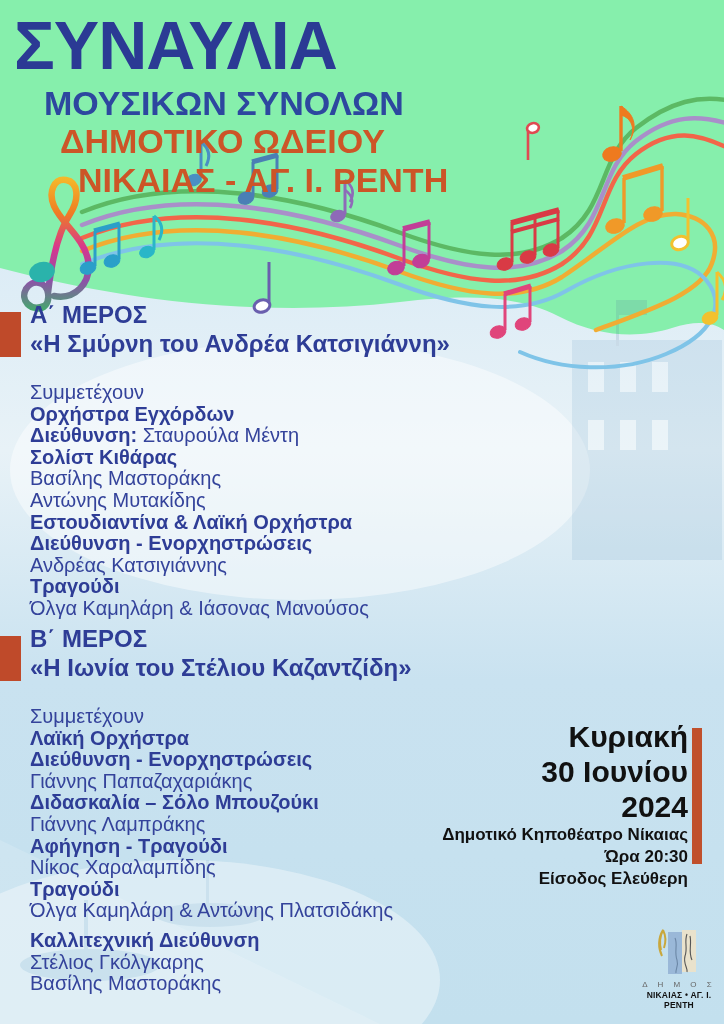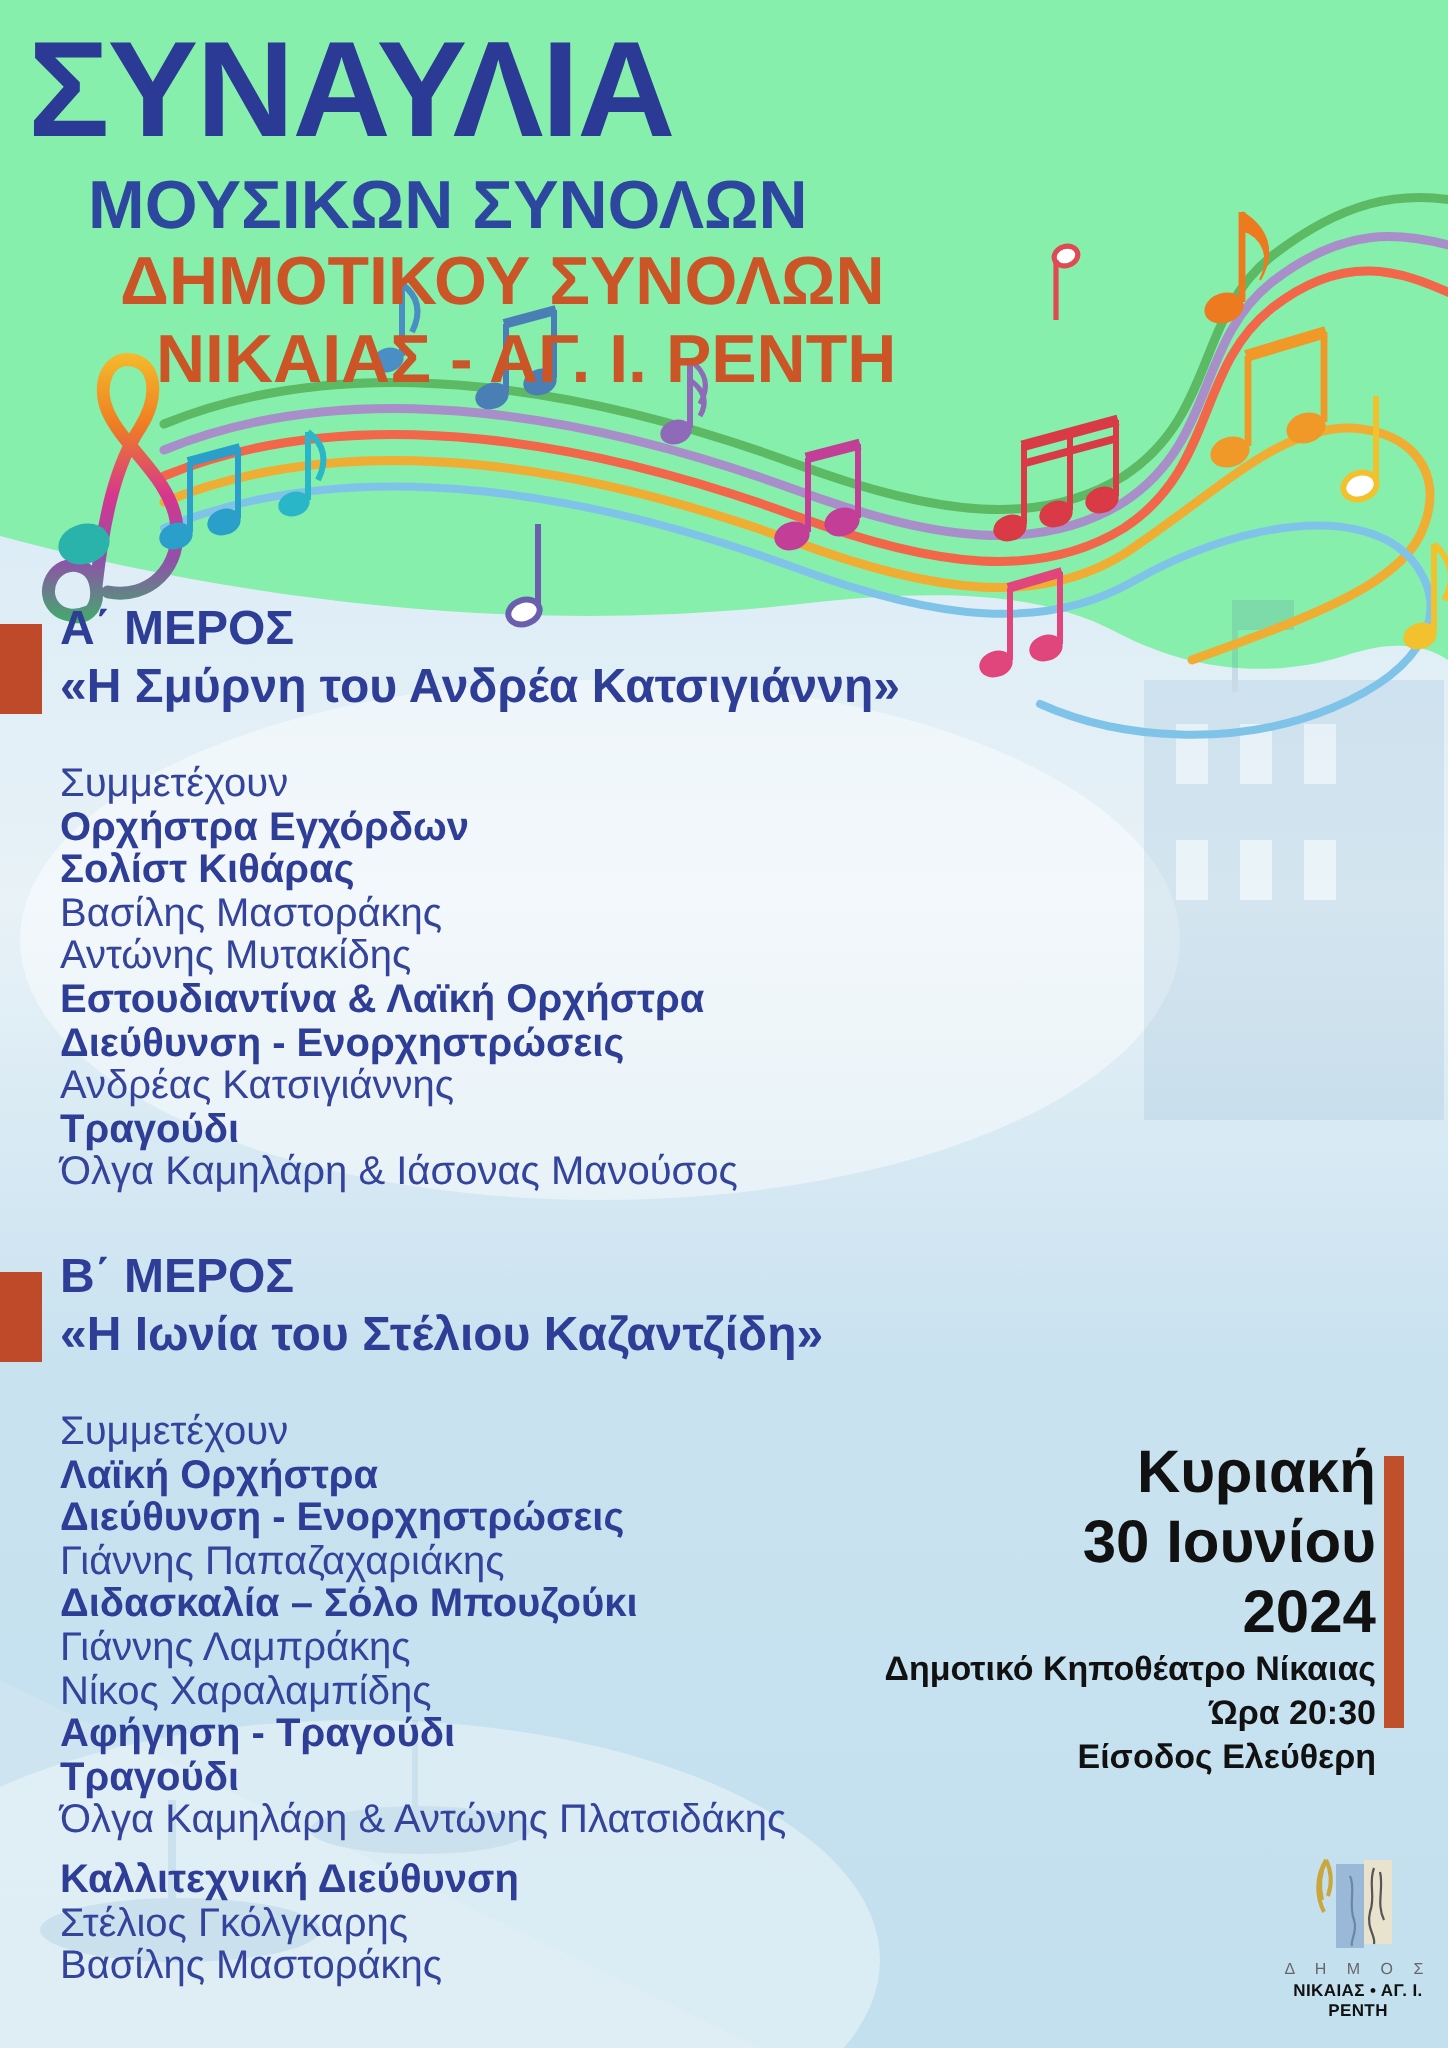--- a/index.html
+++ b/index.html
@@ -186,51 +186,52 @@
           <ellipse cx="710" cy="318" rx="8" ry="6" transform="rotate(-18 710 318)"></ellipse>
           <line x1="717" y1="315" x2="717" y2="272" stroke-width="3"></line>
           <path d="M717,272 C726,280 728,290 722,300" fill="none" stroke-width="3"></path>
         </g>
       </g>
     </svg>
   </div>
 
   <div class="t1">ΣΥΝΑΥΛΙΑ</div>
   <div class="t2">ΜΟΥΣΙΚΩΝ ΣΥΝΟΛΩΝ</div>
-  <div class="t3">ΔΗΜΟΤΙΚΟΥ ΣΥΝΟΛΩΝ</div>
+  <div class="t3">ΔΗΜΟΤΙΚΟ ΩΔΕΙΟΥ</div>
   <div class="t4">ΝΙΚΑΙΑΣ - ΑΓ. Ι. ΡΕΝΤΗ</div>
 
   <div class="marker m-a"></div>
   <div class="sec-head h-a">Α΄ ΜΕΡΟΣ</div>
   <div class="sec-sub s-a">«Η Σμύρνη του Ανδρέα Κατσιγιάννη»</div>
   <div class="plist pl-a">
       <div class="pline">Συμμετέχουν</div>
       <div class="pline b">Ορχήστρα Εγχόρδων</div>
+      <div class="pline"><span class="b">Διεύθυνση:</span> Σταυρούλα Μέντη</div>
       <div class="pline b">Σολίστ Κιθάρας</div>
       <div class="pline">Βασίλης Μαστοράκης</div>
       <div class="pline">Αντώνης Μυτακίδης</div>
       <div class="pline b">Εστουδιαντίνα &amp; Λαϊκή Ορχήστρα</div>
       <div class="pline b">Διεύθυνση - Ενορχηστρώσεις</div>
       <div class="pline">Ανδρέας Κατσιγιάννης</div>
       <div class="pline b">Τραγούδι</div>
       <div class="pline">Όλγα Καμηλάρη &amp; Ιάσονας Μανούσος</div>
     </div>
 
   <div class="marker m-b"></div>
   <div class="sec-head h-b">Β΄ ΜΕΡΟΣ</div>
   <div class="sec-sub s-b">«Η Ιωνία του Στέλιου Καζαντζίδη»</div>
   <div class="plist pl-b">
       <div class="pline">Συμμετέχουν</div>
       <div class="pline b">Λαϊκή Ορχήστρα</div>
       <div class="pline b">Διεύθυνση - Ενορχηστρώσεις</div>
       <div class="pline">Γιάννης Παπαζαχαριάκης</div>
       <div class="pline b">Διδασκαλία – Σόλο Μπουζούκι</div>
       <div class="pline">Γιάννης Λαμπράκης</div>
+      <div class="pline b">Αφήγηση - Τραγούδι</div>
       <div class="pline">Νίκος Χαραλαμπίδης</div>
-      <div class="pline b">Αφήγηση - Τραγούδι</div>
       <div class="pline b">Τραγούδι</div>
       <div class="pline">Όλγα Καμηλάρη &amp; Αντώνης Πλατσιδάκης</div>
     </div>
 
   <div class="plist pl-art">
       <div class="pline b">Καλλιτεχνική Διεύθυνση</div>
       <div class="pline">Στέλιος Γκόλγκαρης</div>
       <div class="pline">Βασίλης Μαστοράκης</div>
     </div>
 

